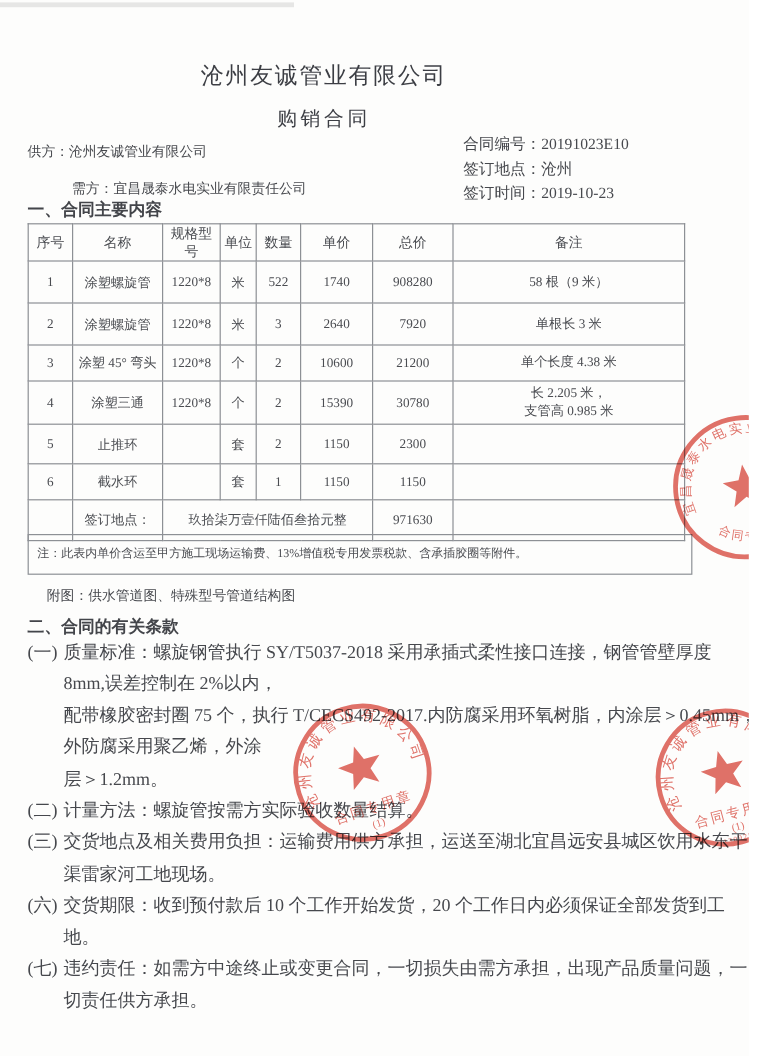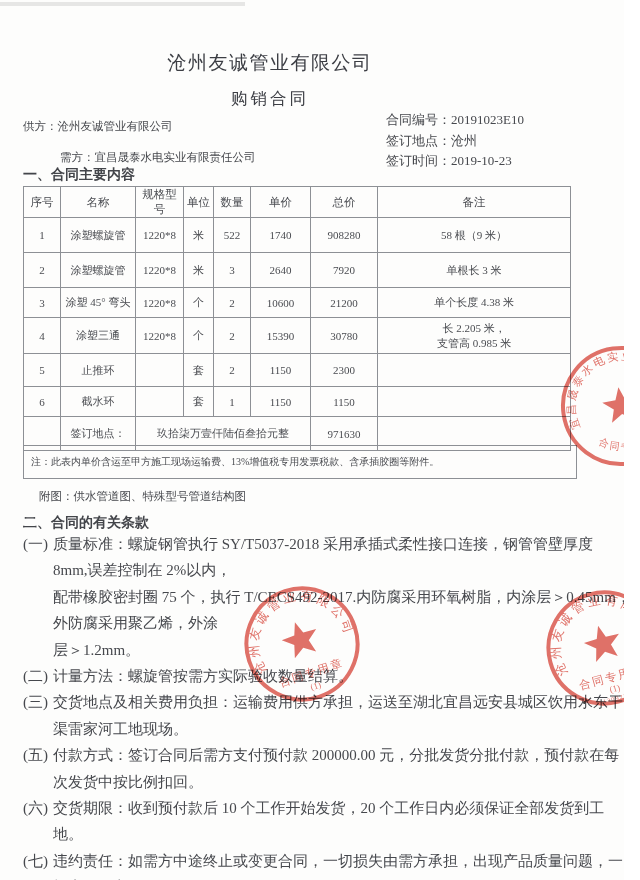--- a/index.html
+++ b/index.html
@@ -174,21 +174,20 @@
   <div class="abs attach">附图：供水管道图、特殊型号管道结构图</div>
 
   <div class="abs heading h-terms">二、合同的有关条款</div>
 
   <div class="abs terms">
     <p class="term"><span class="term-num">(一)</span><span class="term-text">质量标准：螺旋钢管执行 SY/T5037-2018 采用承插式柔性接口连接，钢管管壁厚度 8mm,误差控制在 2%以内，
 配带橡胶密封圈 75 个，执行 T/CECS492-2017.内防腐采用环氧树脂，内涂层＞0.45mm，外防腐采用聚乙烯，外涂
 层＞1.2mm。</span></p>
     <p class="term"><span class="term-num">(二)</span><span class="term-text">计量方法：螺旋管按需方实际验收数量结算。</span></p>
     <p class="term"><span class="term-num">(三)</span><span class="term-text">交货地点及相关费用负担：运输费用供方承担，运送至湖北宜昌远安县城区饮用水东干渠雷家河工地现场。</span></p>
-    <p class="term"><span class="term-num">(五)</span><span class="term-text">付款方式：签订合同后需方支付预付款 200000.00 元，分批发货分批付款，预付款在每次发货中按比例扣回。</span></p>
     <p class="term"><span class="term-num">(六)</span><span class="term-text">交货期限：收到预付款后 10 个工作开始发货，20 个工作日内必须保证全部发货到工地。</span></p>
     <p class="term"><span class="term-num">(七)</span><span class="term-text">违约责任：如需方中途终止或变更合同，一切损失由需方承担，出现产品质量问题，一切责任供方承担。</span></p>
   </div>
 
   <div class="abs stamp stamp-buyer">
     <svg width="128" height="128" viewBox="-64 -64 128 128">
       <defs>
         <path id="arcB-top" d="M -43.3,15.7 A 46,46 0 1 1 43.3,15.7" fill="none"></path>
         <path id="arcB-bot" d="M -33.7,28.3 A 44,44 0 0 0 33.7,28.3" fill="none"></path>
       </defs>

